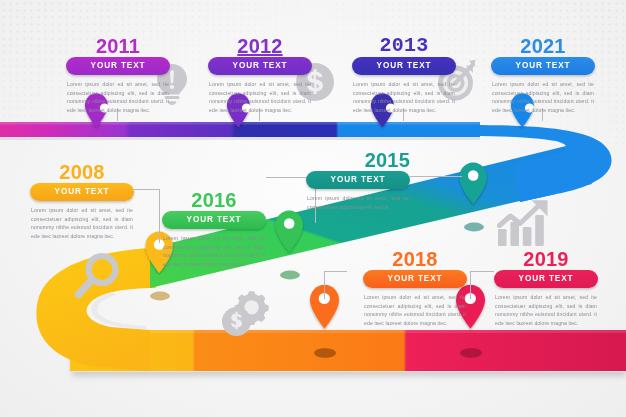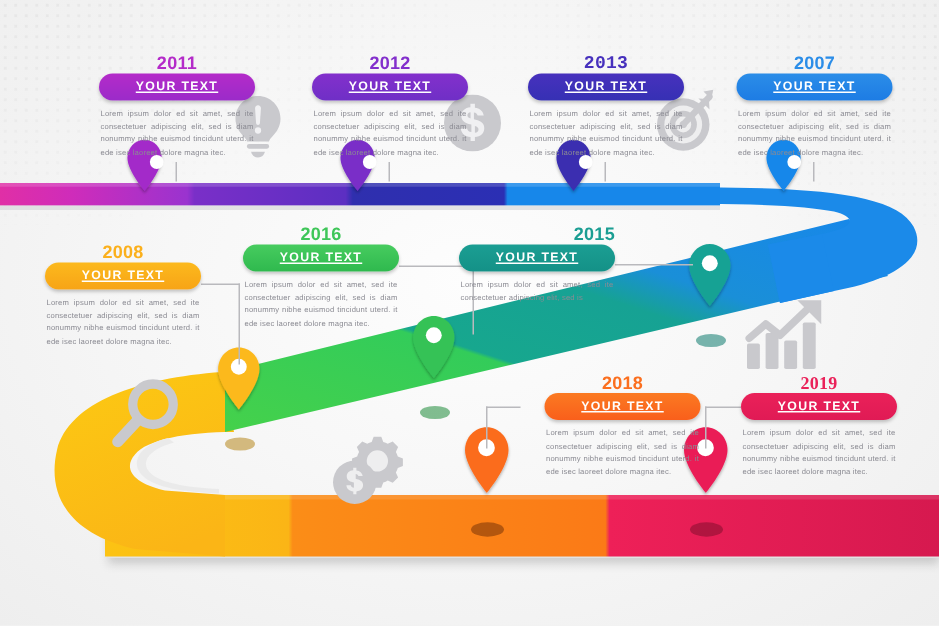--- a/index.html
+++ b/index.html
@@ -26,29 +26,29 @@
     mask-image:linear-gradient(to bottom right, rgba(0,0,0,.9), rgba(0,0,0,0) 70%);}
   .dots.r{right:0;
     -webkit-mask-image:linear-gradient(to bottom left, rgba(0,0,0,.9), rgba(0,0,0,0) 70%);
     mask-image:linear-gradient(to bottom left, rgba(0,0,0,.9), rgba(0,0,0,0) 70%);}
 
   svg.road{position:absolute;left:0;top:0;width:626px;height:417px;}
 
   
   .card{position:absolute;width:104px;}
   .card .year{
-    font-size:12px;font-weight:700;letter-spacing:.2px;line-height:1;
+    font-size:20px;font-weight:700;letter-spacing:.2px;line-height:1;
     margin:0 0 1px 0;text-align:center;
   }
   .badge{
     display:block;width:100%;box-sizing:border-box;
     border-radius:9px;color:#fff;font-size:8.2px;font-weight:700;
     letter-spacing:.9px;text-align:center;padding:4.3px 0 4.6px;
     box-shadow:0 1.5px 2.4px rgba(0,0,0,.22);
-    border:none;cursor:pointer;font-family:"Liberation Sans", sans-serif;text-decoration:underline;
+    border:none;cursor:pointer;font-family:"Liberation Sans", sans-serif;
   }
   .body-text{
     margin-top:5px;font-size:5.1px;line-height:1.72;color:#8b8b93;
     text-align:justify;letter-spacing:.12px;padding:0 1px;
   }
 
   
   .stem{position:absolute;background:#b9b9bd;}
   .stem.v{width:1px;}
   .stem.h{height:1px;}
@@ -281,60 +281,60 @@
     </svg>
   </div>
 
   <div class="card" style="left:66px;top:36px;">
     <div class="year" style="color:#b42bc9;">2011</div>
     <button class="badge" style="background:linear-gradient(180deg,#b42bc9,#9b2bc9);">YOUR TEXT</button>
     <div class="body-text">Lorem ipsum dolor ed sit amet, sed ite consectetuer adipiscing elit, sed is diam nonummy nibhe euismod tincidunt uterd. it ede isec laoreet dolore magna itec.</div>
   </div>
 
   <div class="card" style="left:208px;top:36px;">
-    <div class="year" style="color:#8330cc;">2012</div>
+    <div class="year" style="color:#8330cc;text-decoration:underline;">2012</div>
     <button class="badge" style="background:linear-gradient(180deg,#8330cc,#6f2fc6);">YOUR TEXT</button>
     <div class="body-text">Lorem ipsum dolor ed sit amet, sed ite consectetuer adipiscing elit, sed is diam nonummy nibhe euismod tincidunt uterd. it ede isec laoreet dolore magna itec.</div>
   </div>
 
   <div class="card" style="left:352px;top:36px;">
     <div class="year" style="color:#4731bd;font-family:Liberation Mono, monospace;">2013</div>
     <button class="badge" style="background:linear-gradient(180deg,#4731bd,#3630b4);">YOUR TEXT</button>
     <div class="body-text">Lorem ipsum dolor ed sit amet, sed ite consectetuer adipiscing elit, sed is diam nonummy nibhe euismod tincidunt uterd. it ede isec laoreet dolore magna itec.</div>
   </div>
 
   <div class="card" style="left:491px;top:36px;">
-    <div class="year" style="color:#2b8de8;">2007</div>
+    <div class="year" style="color:#2b8de8;">2021</div>
     <button class="badge" style="background:linear-gradient(180deg,#2b8de8,#1d7ce4);">YOUR TEXT</button>
     <div class="body-text">Lorem ipsum dolor ed sit amet, sed ite consectetuer adipiscing elit, sed is diam nonummy nibhe euismod tincidunt uterd. it ede isec laoreet dolore magna itec.</div>
   </div>
 
   <div class="card" style="left:306px;top:150px;">
     <div class="year" style="color:#1b9e93;text-align:right;">2015</div>
     <button class="badge" style="background:linear-gradient(180deg,#1b9e93,#149187);">YOUR TEXT</button>
     <div class="body-text">Lorem ipsum dolor ed sit amet, sed ite consectetuer adipiscing elit, sed is</div>
   </div>
 
   <div class="card" style="left:162px;top:150px;">
-    <div class="year" style="color:#3fc659;">2016</div>
+    <div class="year" style="color:#3fc659;margin-top:40px;">2016</div>
     <button class="badge" style="background:linear-gradient(180deg,#47cc5f,#2fb94e);">YOUR TEXT</button>
     <div class="body-text">Lorem ipsum dolor ed sit amet, sed ite consectetuer adipiscing elit, sed is diam nonummy nibhe euismod tincidunt uterd. it ede isec laoreet dolore magna itec.</div>
   </div>
 
   <div class="card" style="left:30px;top:162px;">
     <div class="year" style="color:#fbb01c;">2008</div>
     <button class="badge" style="background:linear-gradient(180deg,#fcb91d,#f7a416);">YOUR TEXT</button>
     <div class="body-text">Lorem ipsum dolor ed sit amet, sed ite consectetuer adipiscing elit, sed is diam nonummy nibhe euismod tincidunt uterd. it ede isec laoreet dolore magna itec.</div>
   </div>
 
   <div class="card" style="left:363px;top:249px;">
     <div class="year" style="color:#fb6f1f;">2018</div>
     <button class="badge" style="background:linear-gradient(180deg,#fb7a22,#f95f1b);">YOUR TEXT</button>
     <div class="body-text">Lorem ipsum dolor ed sit amet, sed ite consectetuer adipiscing elit, sed is diam nonummy nibhe euismod tincidunt uterd. it ede isec laoreet dolore magna itec.</div>
   </div>
 
   <div class="card" style="left:494px;top:249px;">
-    <div class="year" style="color:#ea2159;font-family:Liberation Serif, serif;">2019</div>
+    <div class="year" style="color:#ea2159;">2019</div>
     <button class="badge" style="background:linear-gradient(180deg,#ea2159,#e01a55);">YOUR TEXT</button>
     <div class="body-text">Lorem ipsum dolor ed sit amet, sed ite consectetuer adipiscing elit, sed is diam nonummy nibhe euismod tincidunt uterd. it ede isec laoreet dolore magna itec.</div>
   </div>
 
 </div>
 
 </body></html>

